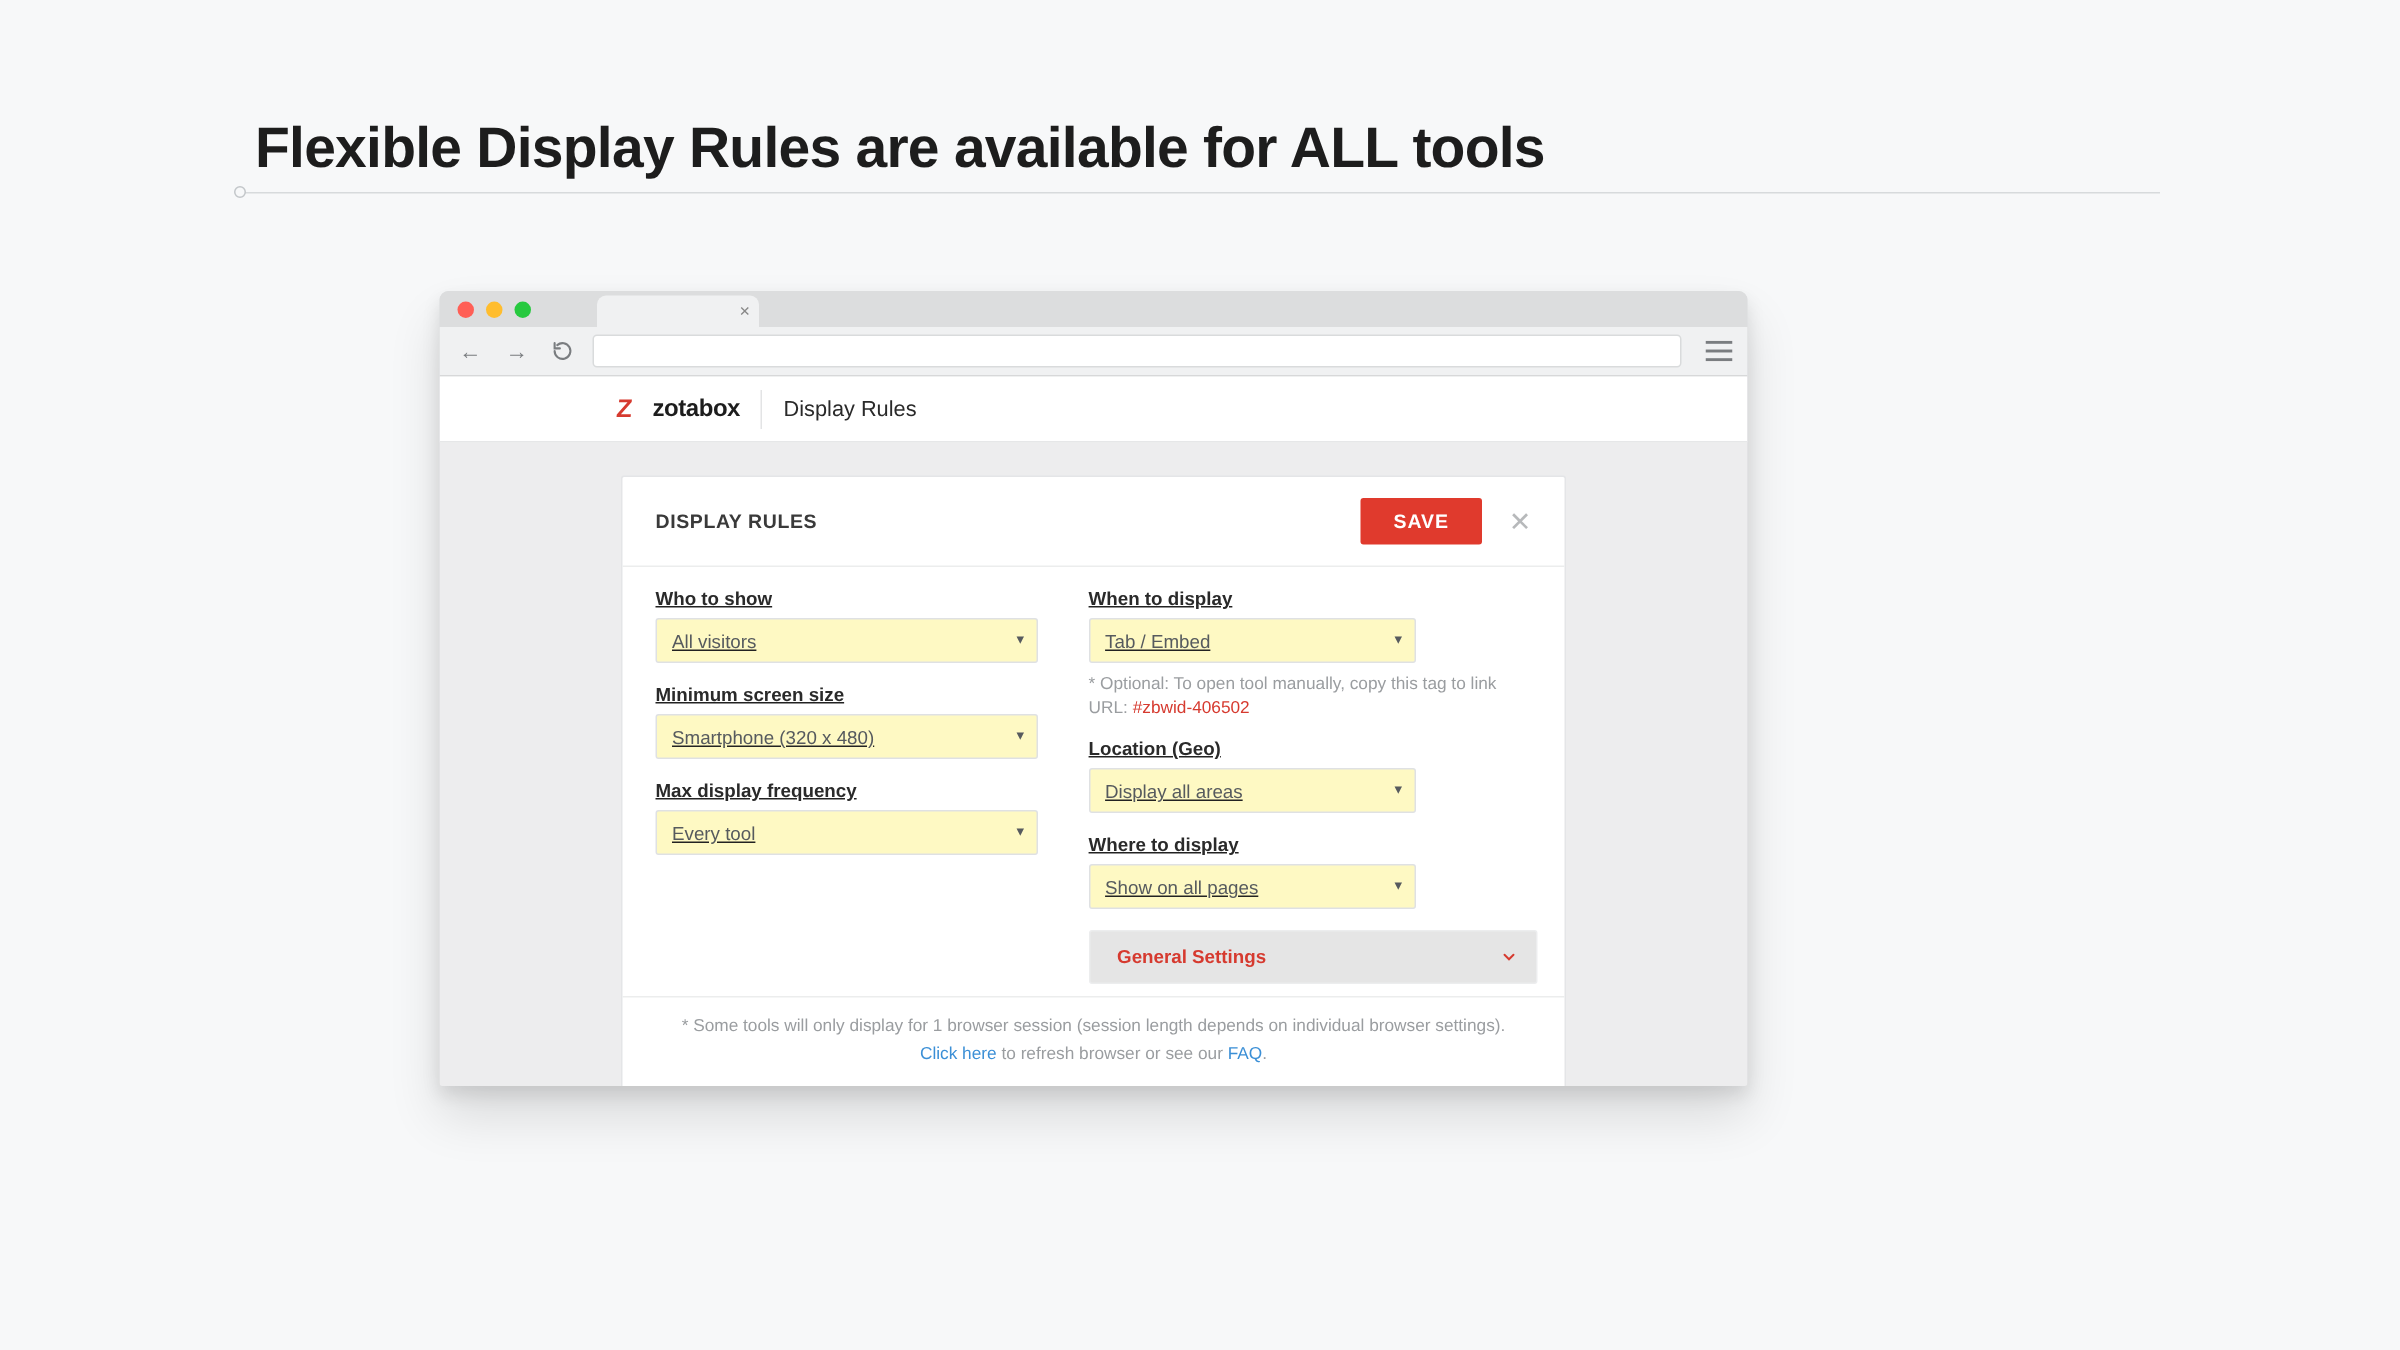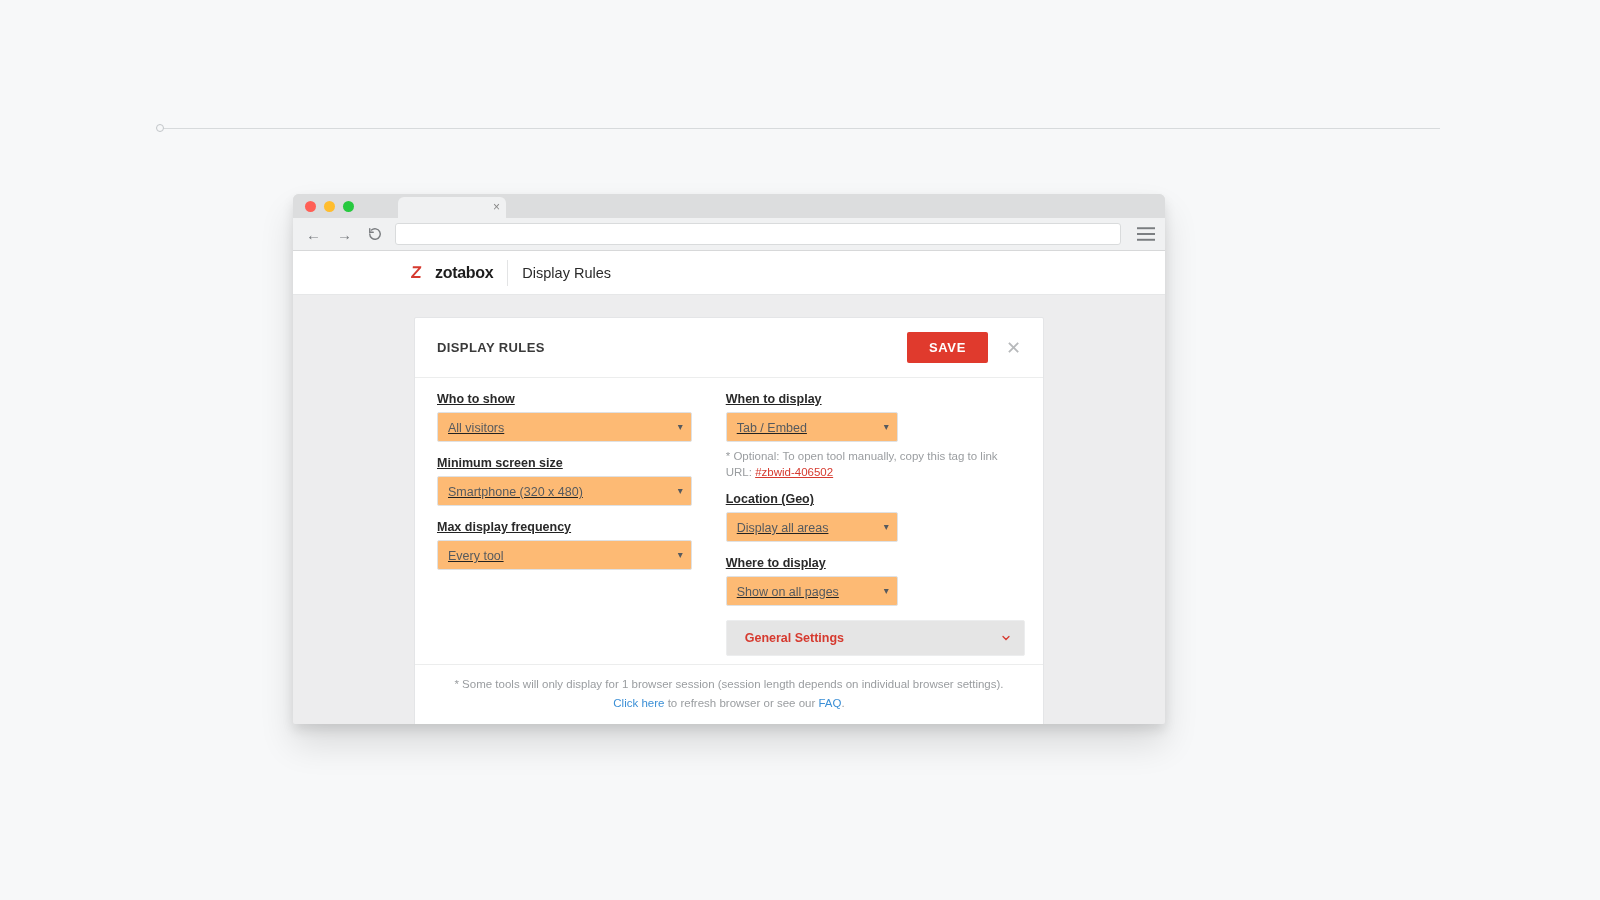--- a/index.html
+++ b/index.html
@@ -151,34 +151,34 @@
   .field-label {
     font-size:12.5px; font-weight:700; color:#2a2a2a;
     margin-bottom:6px;
   }
   .select {
     position:relative;
     border:1px solid #dfe1e3; border-radius:2px;
     height:30px; line-height:30px;
     padding: 0 28px 0 10px;
     font-size:12.5px; color:#565a5e;
-    background:#fdba74;
+    background:#fef9c3;
   }
   .select .caret {
     position:absolute; right:8px; top:0; bottom:0;
     display:flex; align-items:center;
     color:#565a5e; font-size:10px;
   }
-  .col.right .select.narrow { width: 172px; }
+  .col.right .select.narrow { width: 218px; }
 
   .hint {
     font-size:11.5px; color:#9a9da0; line-height:1.4;
     margin: 6px 0 12px 0;
   }
-  .hint .tag-id { color:#d63a2f;text-decoration:underline; }
+  .hint .tag-id { color:#d63a2f; }
 
   .accordion {
     margin:4px 0 0 0;
     background:#e5e5e5;
     border:1px solid #ecedee;
     border-radius:2px;
     display:flex; align-items:center;
     padding: 10px 12px 10px 18px;
   }
   .accordion-title { flex:1; color:#d63a2f; font-weight:700; font-size:12.5px; }
@@ -192,20 +192,21 @@
     font-size:11.5px; color:#9a9da0; line-height:1.6;
   }
   .panel-foot .lnk { color:#3b8fd6; }
 
 </style>
 </head>
 <body>
 
 <div class="stage">
 
+  <div class="headline">Flexible Display Rules are available for ALL tools</div>
   <div class="headline-rule"></div>
   <div class="headline-dot"></div>
 
   <div class="browser">
 
     <div class="tabstrip">
       <div class="mac-dots">
         <div class="mac-dot mac-red"></div>
         <div class="mac-dot mac-yel"></div>
         <div class="mac-dot mac-grn"></div>

